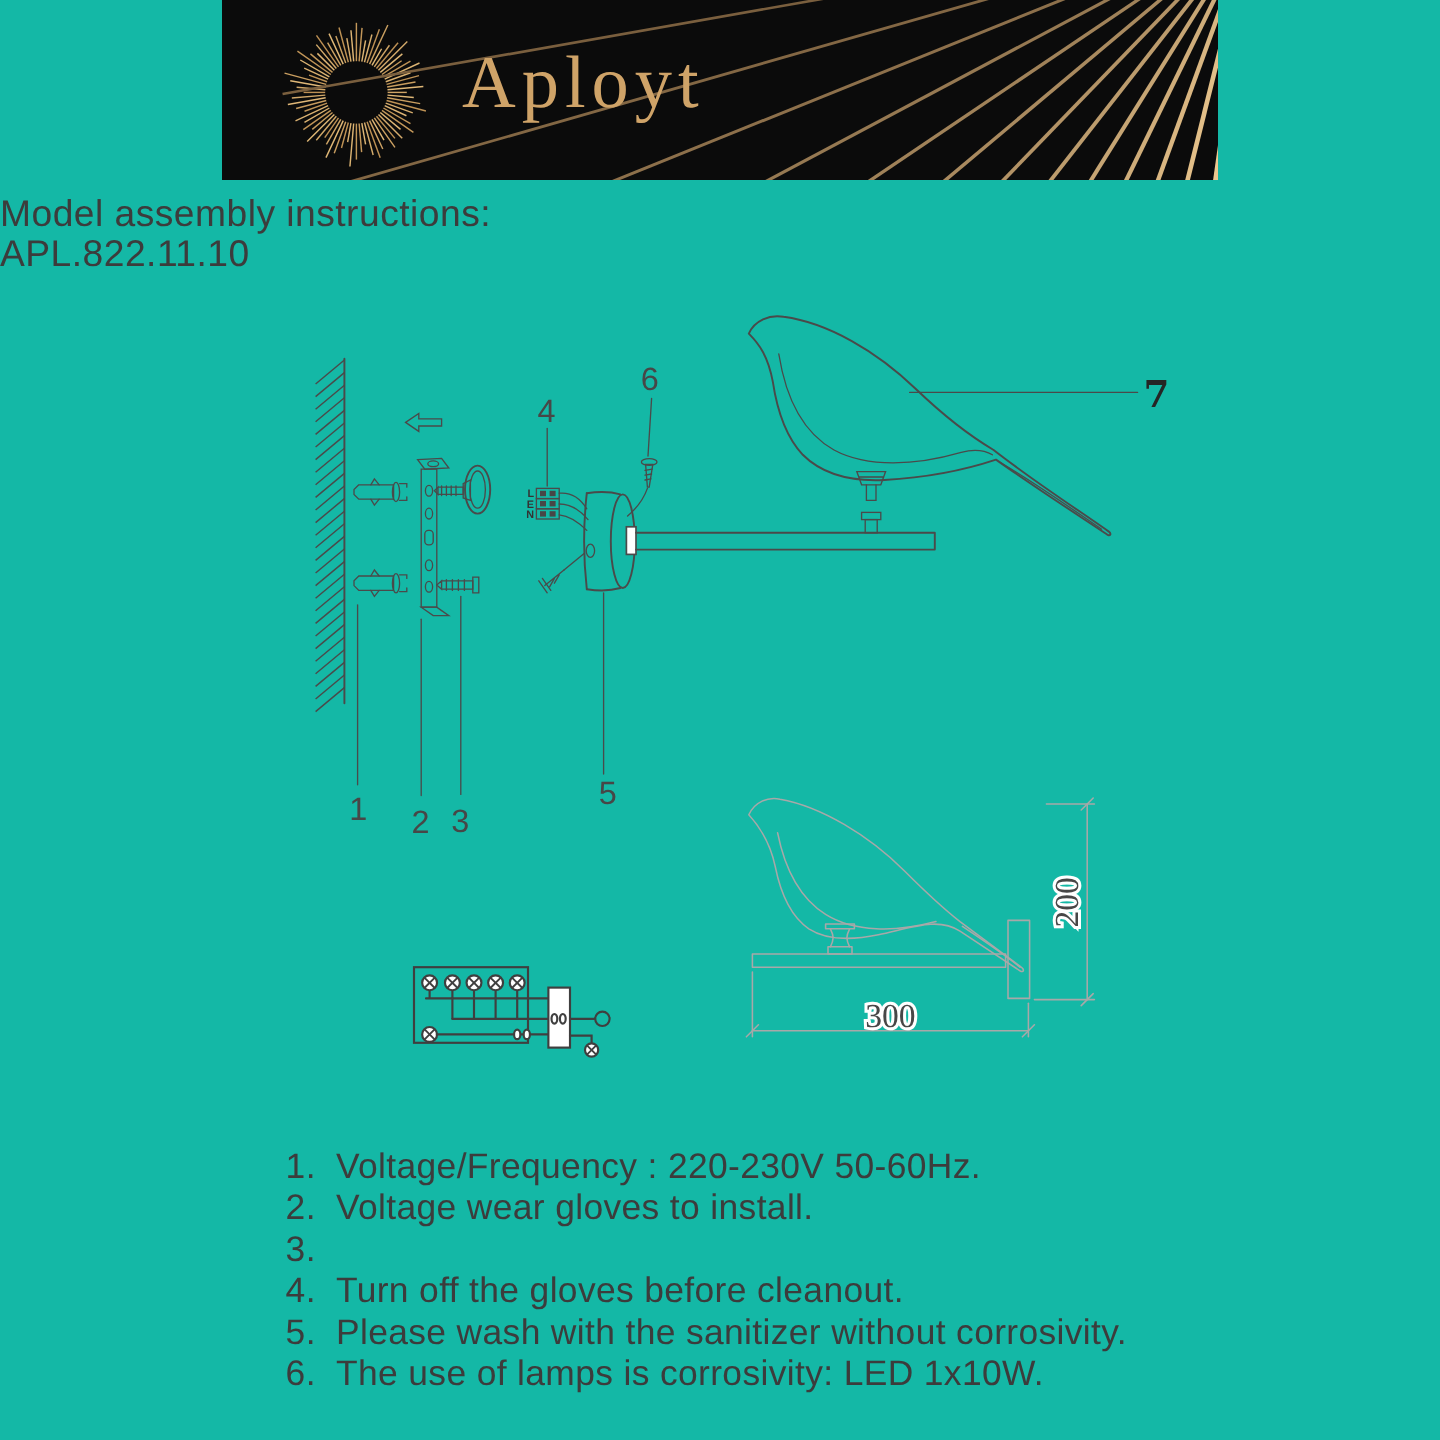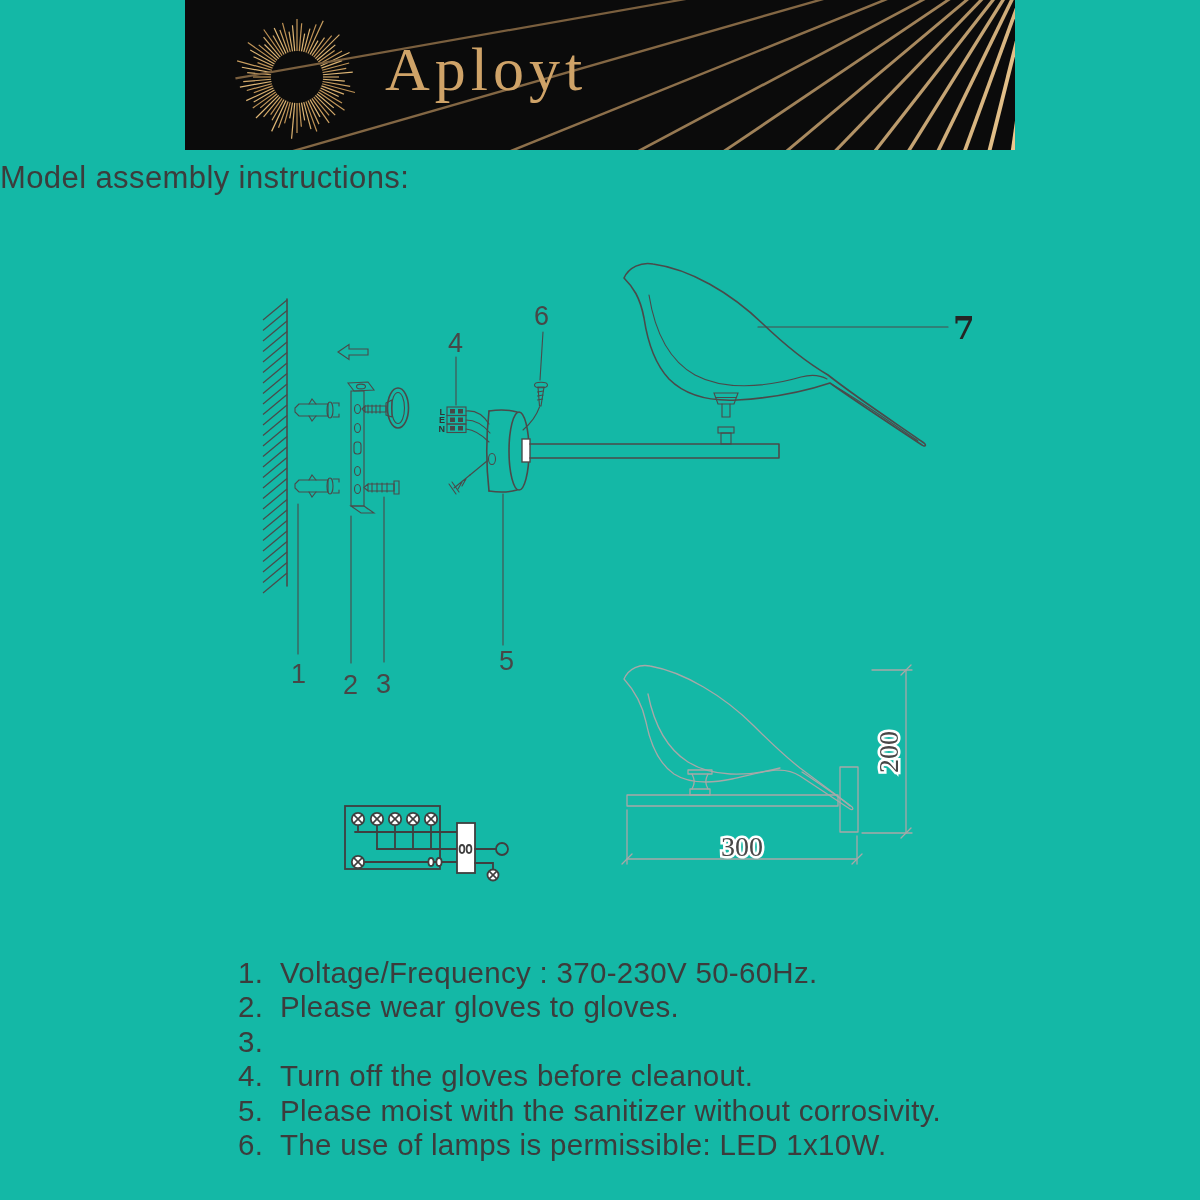--- a/index.html
+++ b/index.html
@@ -135,20 +135,21 @@
           <line x1="807.0048879988267" y1="-43.39663736212483" x2="97.70923925523437" y2="243.17740660104806" stroke="rgb(141,112,75)" stroke-width="2.5"></line>
           <line x1="805.1306067233925" y1="-48.839945430065015" x2="69.76540933057868" y2="162.02263176993972" stroke="rgb(131,103,68)" stroke-width="2.35"></line>
           <line x1="803.8355735843286" y1="-54.449350228318835" x2="50.45764252998947" y2="78.39150568688282" stroke="rgb(122,95,62)" stroke-width="2.2"></line>
         </g>
     </svg>
     <div id="brand">Aployt</div>
   </div>
 
   <div id="title">
     <div>Model assembly instructions:</div>
+    <div>APL.822.11.10</div>
   </div>
 
   <svg id="drawing" viewBox="0 0 1200 1200">
 
     <g id="wall-hatch">
       <line class="ln" x1="287" y1="299" x2="287" y2="586"></line>
     <line x1="287" y1="300" x2="263" y2="320" stroke="#4a4a4a" stroke-width="1.2"></line>
         <line x1="287" y1="310.5" x2="263" y2="330.5" stroke="#4a4a4a" stroke-width="1.2"></line>
         <line x1="287" y1="321" x2="263" y2="341" stroke="#4a4a4a" stroke-width="1.2"></line>
         <line x1="287" y1="331.5" x2="263" y2="351.5" stroke="#4a4a4a" stroke-width="1.2"></line>
@@ -366,36 +367,36 @@
       <ellipse class="wire" cx="469" cy="849" rx="2.4" ry="4"></ellipse>
       <line class="wire" x1="475" y1="849" x2="496" y2="849"></line>
       <circle class="wire" cx="502" cy="849" r="6"></circle>
       <path class="wire" d="M475,863 L493,863 L493,869"></path>
     </g>
   </svg>
 
   <div id="instructions">
     <div class="row">
         <span class="n">1.</span>
-        <span>Voltage/Frequency : 370-230V 50-60Hz.</span>
+        <span>Voltage/Frequency : 220-230V 50-60Hz.</span>
       </div>
     <div class="row">
         <span class="n">2.</span>
-        <span>Please wear gloves to gloves.</span>
+        <span>Voltage wear gloves to install.</span>
       </div>
     <div class="row">
         <span class="n">3.</span>
       </div>
     <div class="row">
         <span class="n">4.</span>
         <span>Turn off the gloves before cleanout.</span>
       </div>
     <div class="row">
         <span class="n">5.</span>
-        <span>Please moist with the sanitizer without corrosivity.</span>
+        <span>Please wash with the sanitizer without corrosivity.</span>
       </div>
     <div class="row">
         <span class="n">6.</span>
-        <span>The use of lamps is permissible: LED 1x10W.</span>
+        <span>The use of lamps is corrosivity: LED 1x10W.</span>
       </div>
   </div>
 
 </div>
 
 </body></html>

